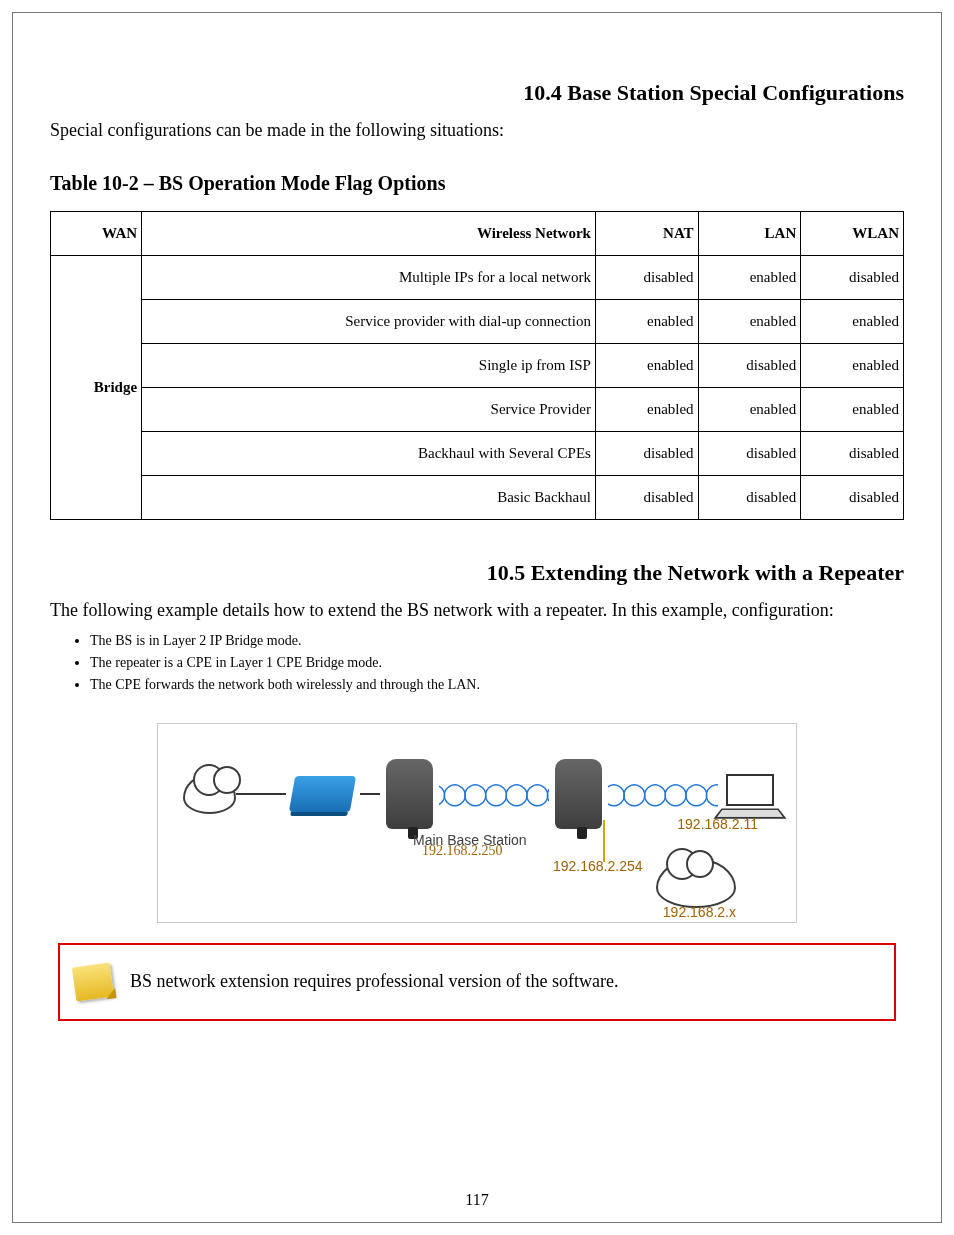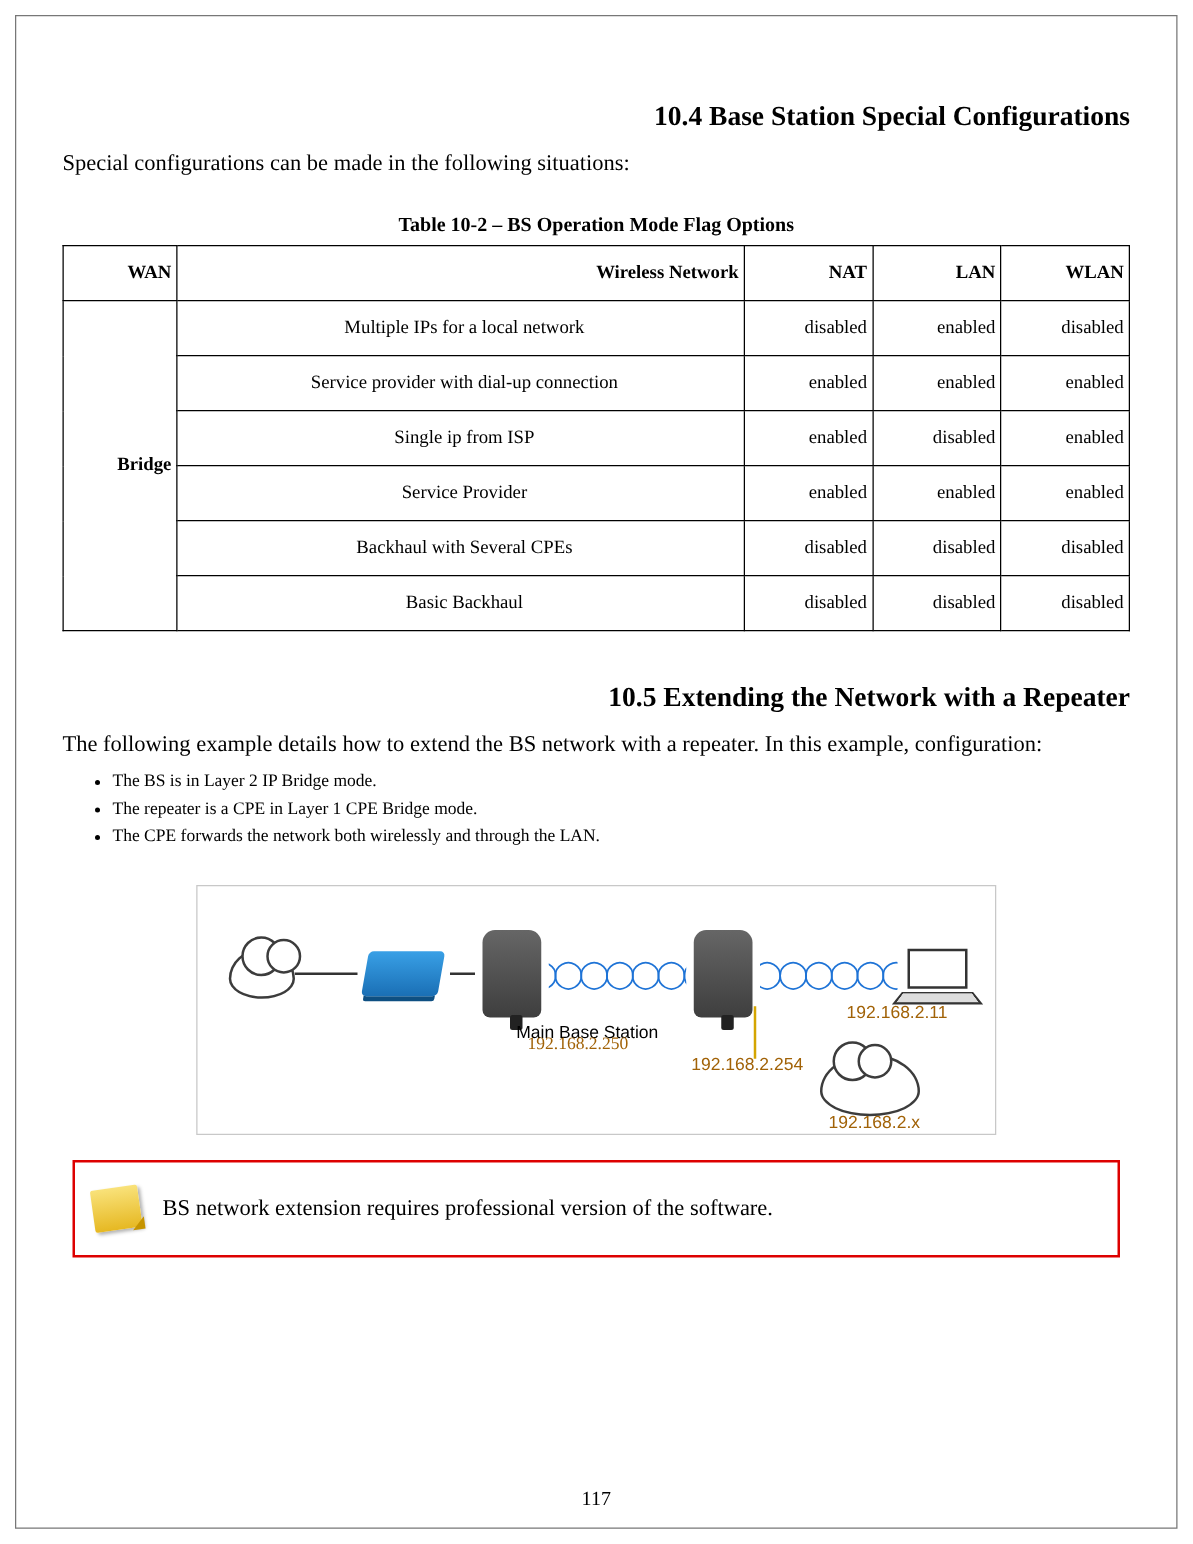--- a/index.html
+++ b/index.html
@@ -13,36 +13,36 @@
     padding: 40px 50px 0 50px;
   }
   .page-frame {
     border: 1px solid #777;
     position: absolute;
     top: 12px; left: 12px; right: 12px; bottom: 12px;
     pointer-events: none;
   }
   h2.heading { font-size: 22px; font-weight: bold; margin: 40px 0 12px 0; text-align: right; }
   p.para { font-size: 18px; line-height: 1.35; margin-bottom: 10px; }
-  .small-label { font-size: 16px; margin: 30px 0 6px 0; font-weight: bold; text-align: center; }
+  .small-label { font-size: 20px; margin: 30px 0 16px 0; font-weight: bold; }
   table.data {
     border-collapse: collapse;
     width: 100%;
     margin-top: 4px;
   }
   table.data th, table.data td {
     border: 1px solid #000;
     padding: 6px 4px;
     font-size: 15px;
     text-align: right;
     vertical-align: middle;
     height: 44px;
   }
   table.data th { font-weight: bold; }
-  table.data td.left { text-align: center; padding-left: 10px; }
+  table.data td.left { text-align: right; padding-left: 10px; }
   table.data td.rowhead { font-weight: bold; }
   .bullet-list { margin: 8px 0 0 40px; font-size: 14px; }
   .bullet-list li { margin-bottom: 6px; }
 
   
   .diagram-wrap {
     width: 640px;
     margin: 30px auto 20px auto;
     border: 1px solid #c8c8c8;
     background: #fff;
@@ -136,21 +136,21 @@
   }
   .lan-cloud .cloud { width: 80px; height: 50px; }
   .diag-label {
     position: absolute;
     font-family: Arial, sans-serif;
     font-size: 14px;
     color: #a16207;
     text-align: center;
     white-space: nowrap;
   }
-  .diag-label.blue { color: #000000; }
+  .diag-label.blue { color: #404040; }
   .vline {
     position: absolute;
     width: 2px;
     background: #d4a500;
   }
   .note-box {
     border: 2px solid #d00;
     padding: 14px 16px 14px 70px;
     margin: 20px 8px 0 8px;
     min-height: 78px;

